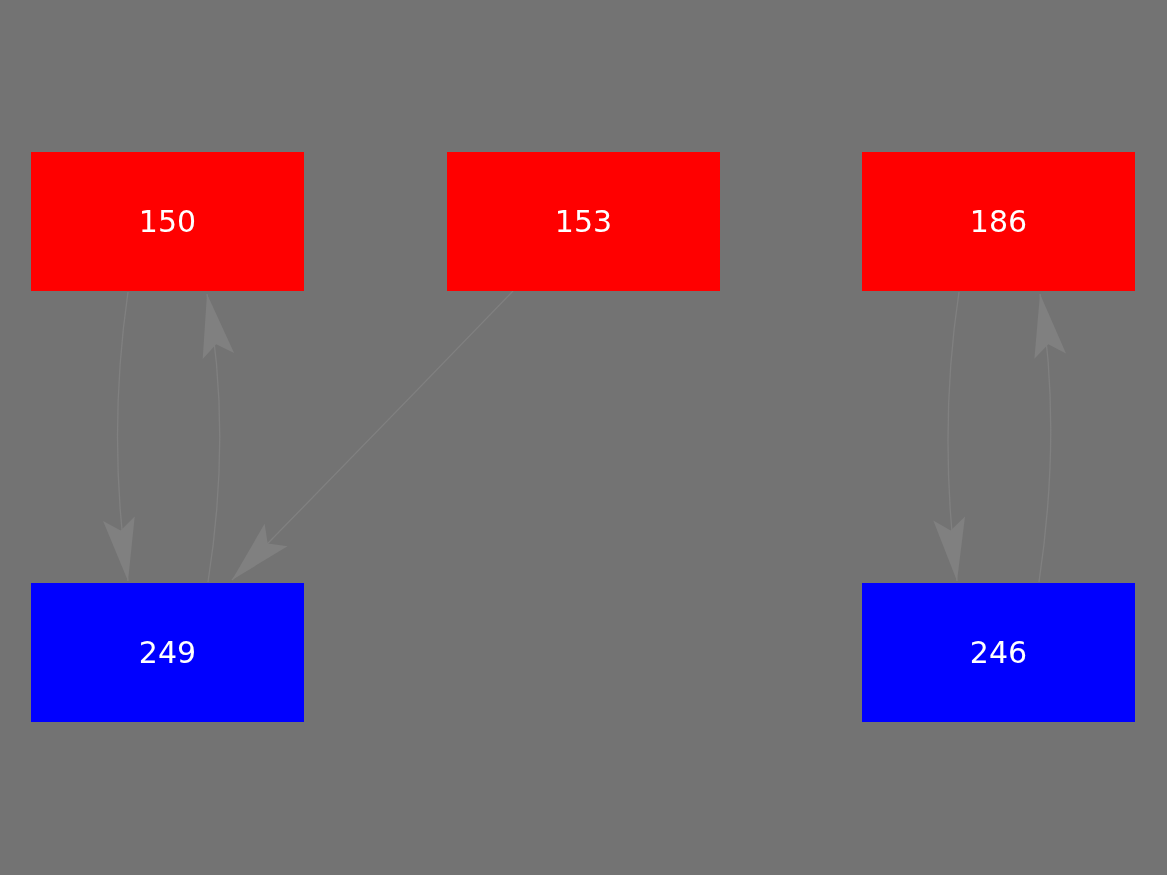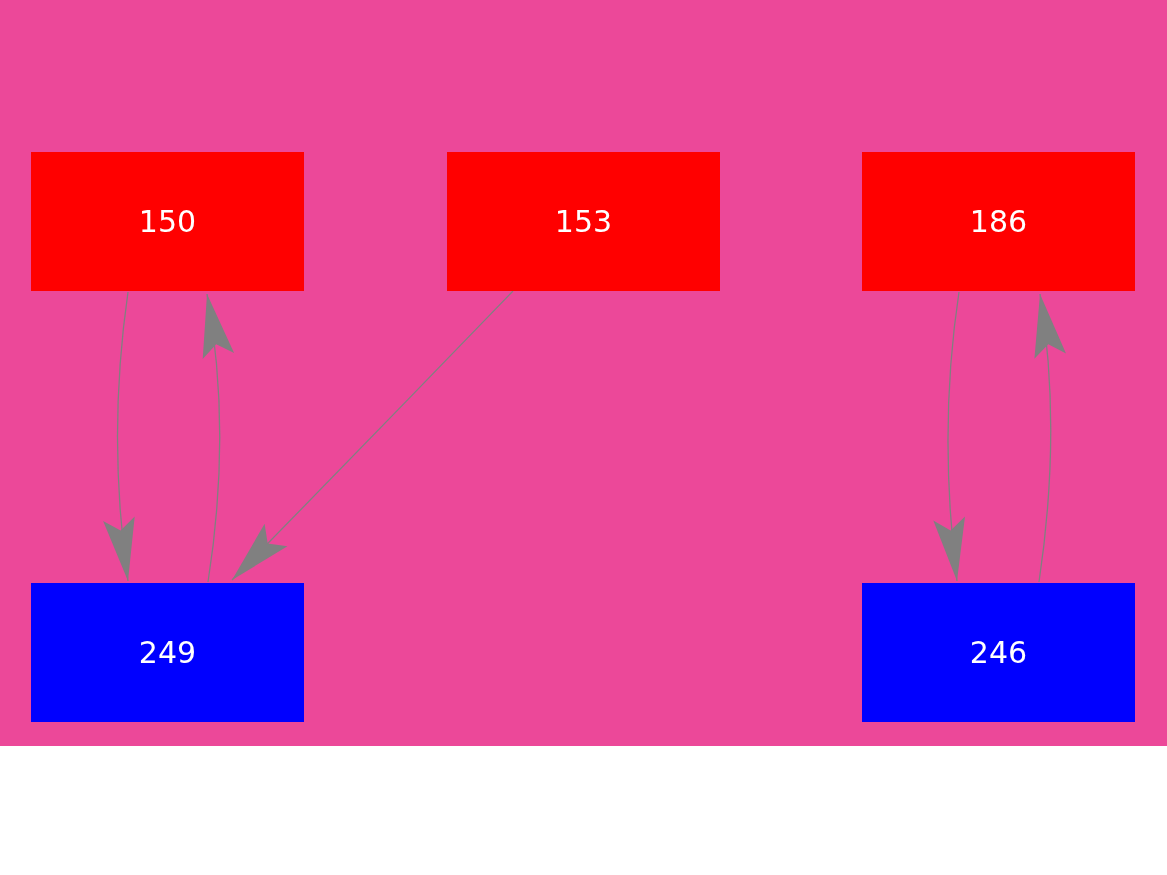--- a/index.html
+++ b/index.html
@@ -3,22 +3,22 @@
 <meta charset="utf-8">
 <style>
   html, body {
     margin: 0;
     padding: 0;
     background: #ffffff;
   }
   #figure {
     position: relative;
     width: 1167px;
-    height: 746px;
-    background: #ec4899;
+    height: 875px;
+    background: #737373;
     overflow: hidden;
     font-family: "DejaVu Sans", "Liberation Sans", sans-serif;
   }
   #diagram-svg {
     position: absolute;
     top: 0;
     left: 0;
   }
   .node-rect {
     stroke: none;

